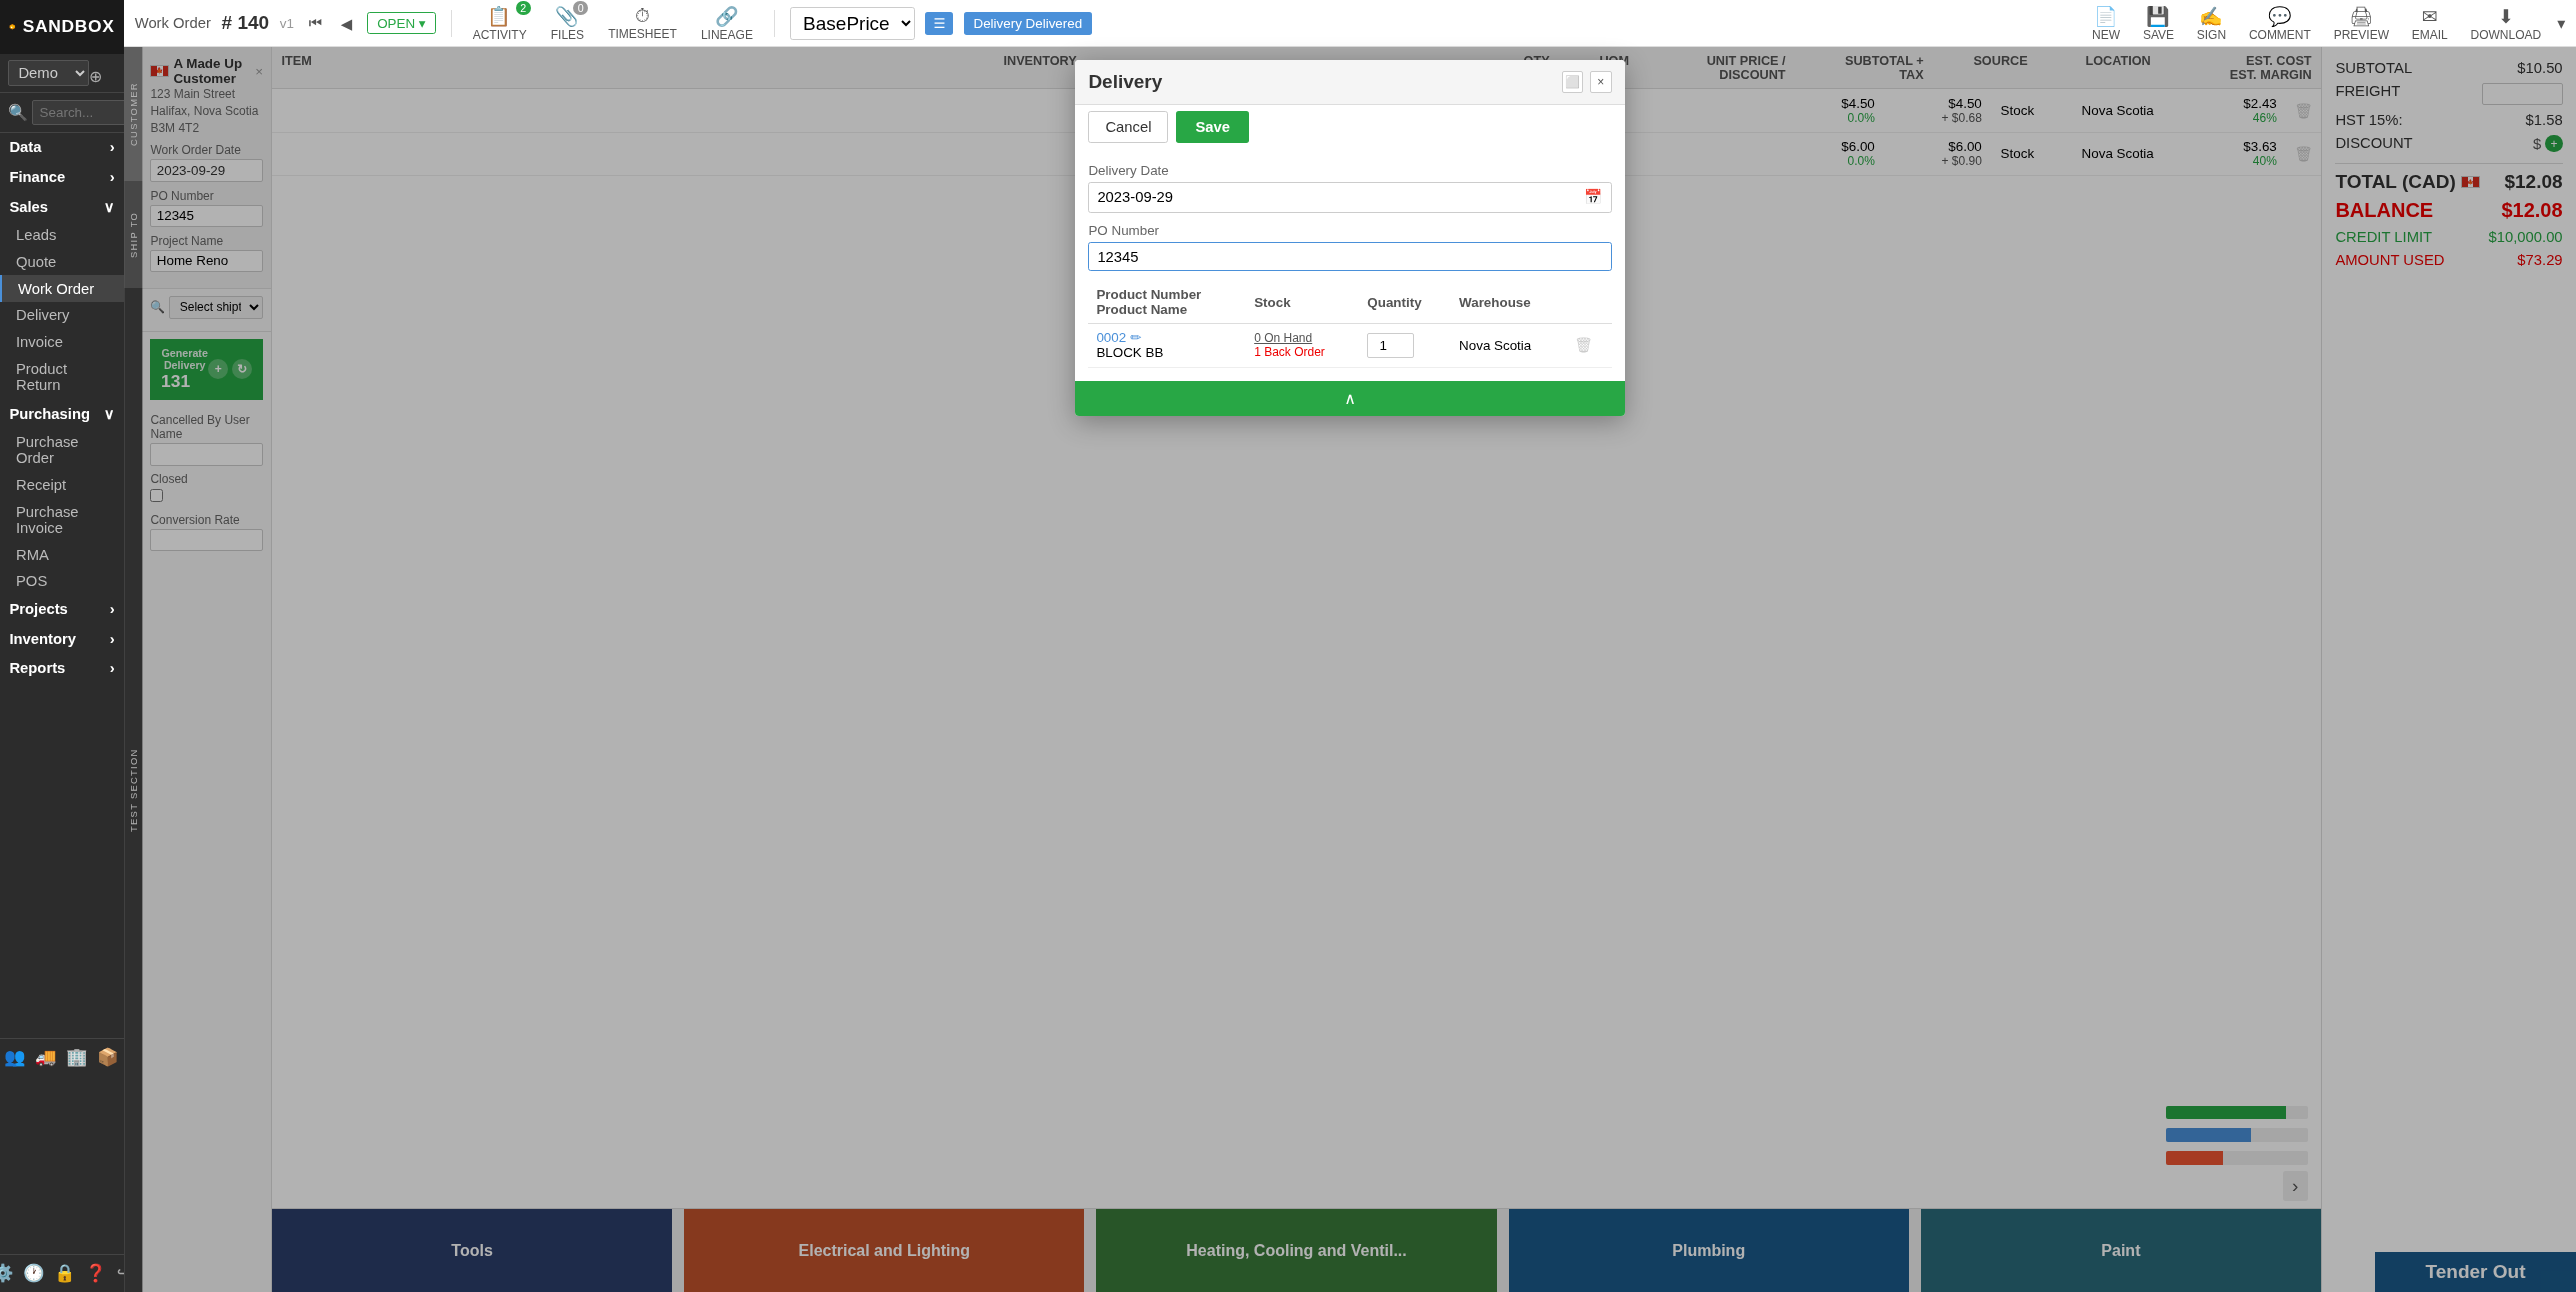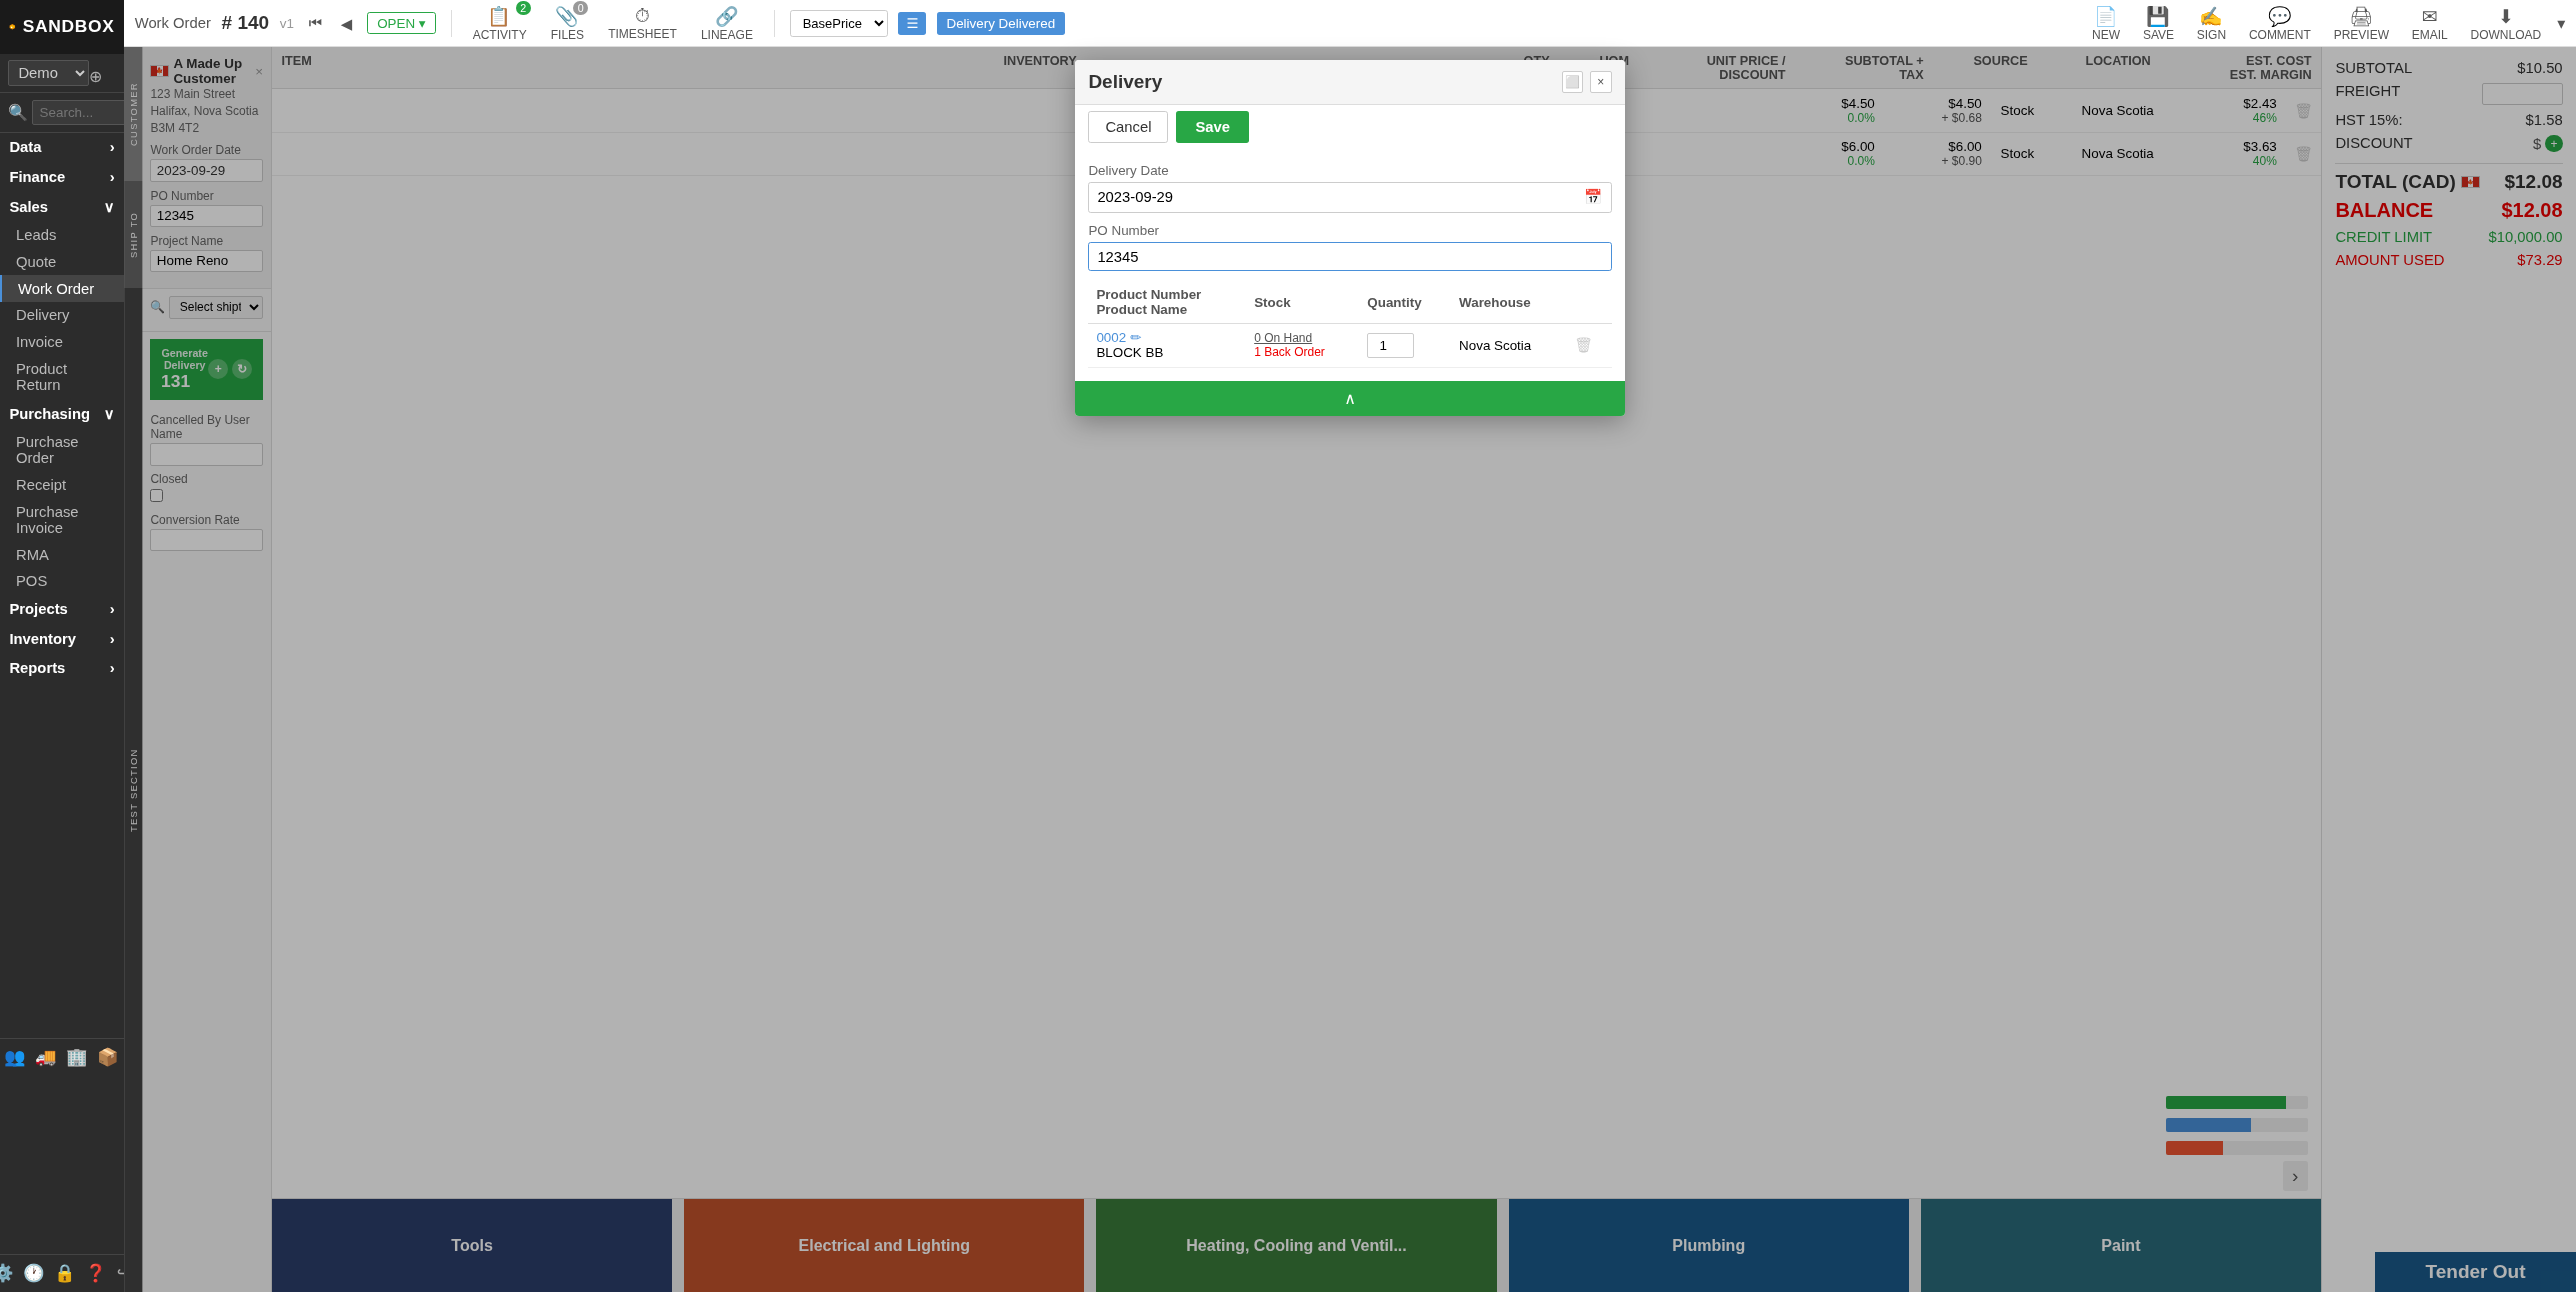--- a/index.html
+++ b/index.html
@@ -64,21 +64,21 @@
       color: #555; font-size: 12px; padding: 2.7px 6.7px; position: relative;
     }
     .topbar-action-icon { font-size: 19px; }
     .topbar-badge-count {
       position: absolute; top: -1.3px; right: 2.7px;
       background: #28a745; color: #fff; font-size: 10.7px;
       width: 14.8px; height: 14.8px; border-radius: 50%; display: flex; align-items: center; justify-content: center;
     }
     .topbar-price-select {
       border: 0.7px solid #ccc; border-radius: 2.7px; padding: 4px 8px;
-      font-size: 13px; background: #fff; cursor: pointer;
+      font-size: 19px; background: #fff; cursor: pointer; text-align: right;
     }
     .topbar-delivered {
       background: #4a90d9; color: #fff; padding: 4px 9.4px; border-radius: 2.7px; font-size: 13.4px;
     }
     .topbar-right { margin-left: auto; display: flex; align-items: center; gap: 9.4px; }
     .topbar-right-action {
       display: flex; flex-direction: column; align-items: center; cursor: pointer;
       color: #555; font-size: 12px; padding: 2.7px 6.7px;
     }
     .topbar-right-action-icon { font-size: 19px; }
@@ -185,21 +185,21 @@
     }
     .summary-balance {
       font-size: 20px; font-weight: bold; color: #e00;
       display: flex; justify-content: space-between;
     }
     .summary-credit { font-size: 14.8px; color: #28a745; display: flex; justify-content: space-between; }
     .summary-amount { font-size: 14.8px; color: #e00; display: flex; justify-content: space-between; }
 
     
     .category-bar {
-      height: 94px; background: #f0f0f0; border-top: 0.7px solid #ddd;
+      height: 84px; background: #f0f0f0; border-top: 0.7px solid #ddd;
       display: flex; align-items: stretch; gap: 12px;
     }
     .category-btn {
       flex: 1; display: flex; flex-direction: column; align-items: center; justify-content: center;
       cursor: pointer; font-size: 16px; font-weight: bold; color: #fff; border: none;
       padding: 6.7px;
     }
     .cat-tools { background: #2c3e6b; }
     .cat-electrical { background: #c0522b; }
     .cat-heating { background: #3a7a3a; }

